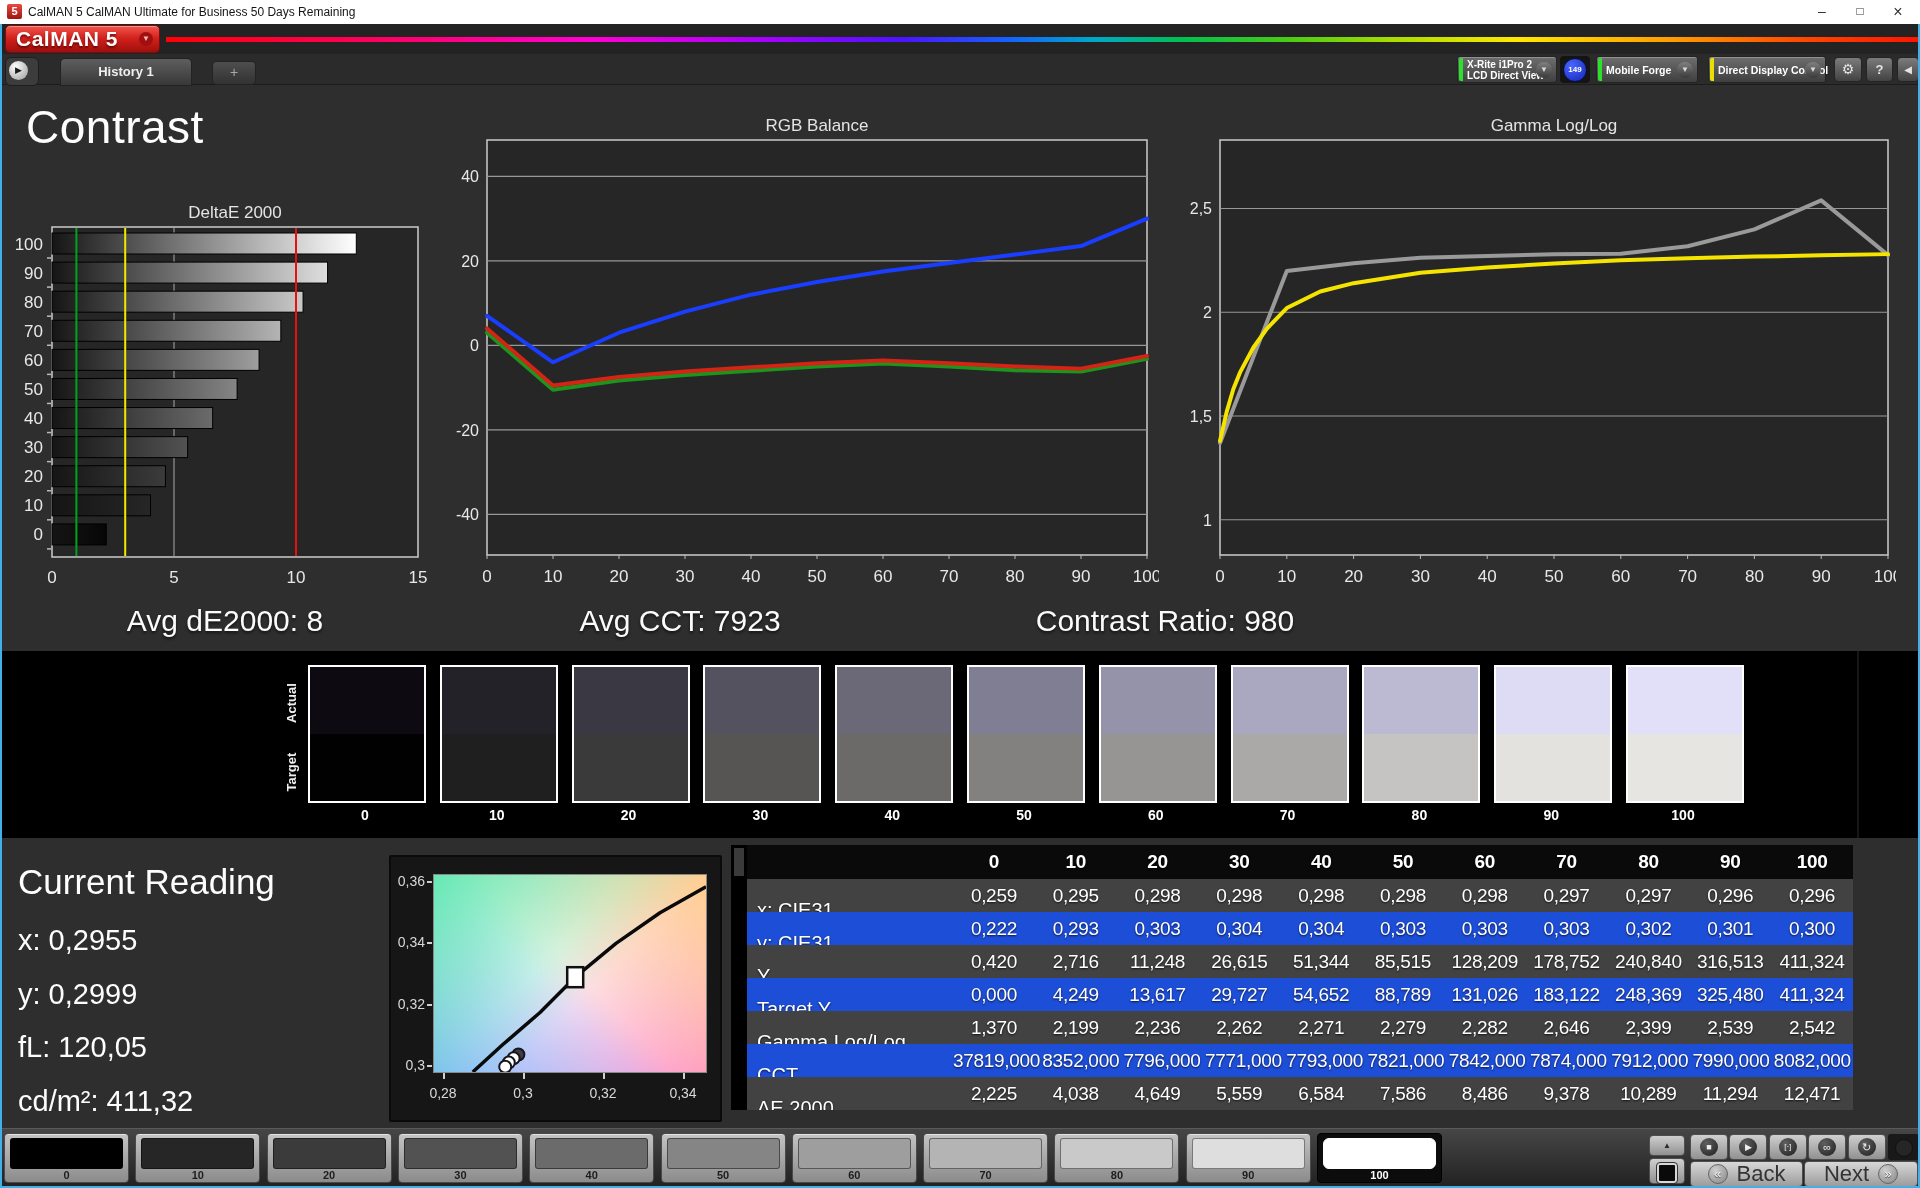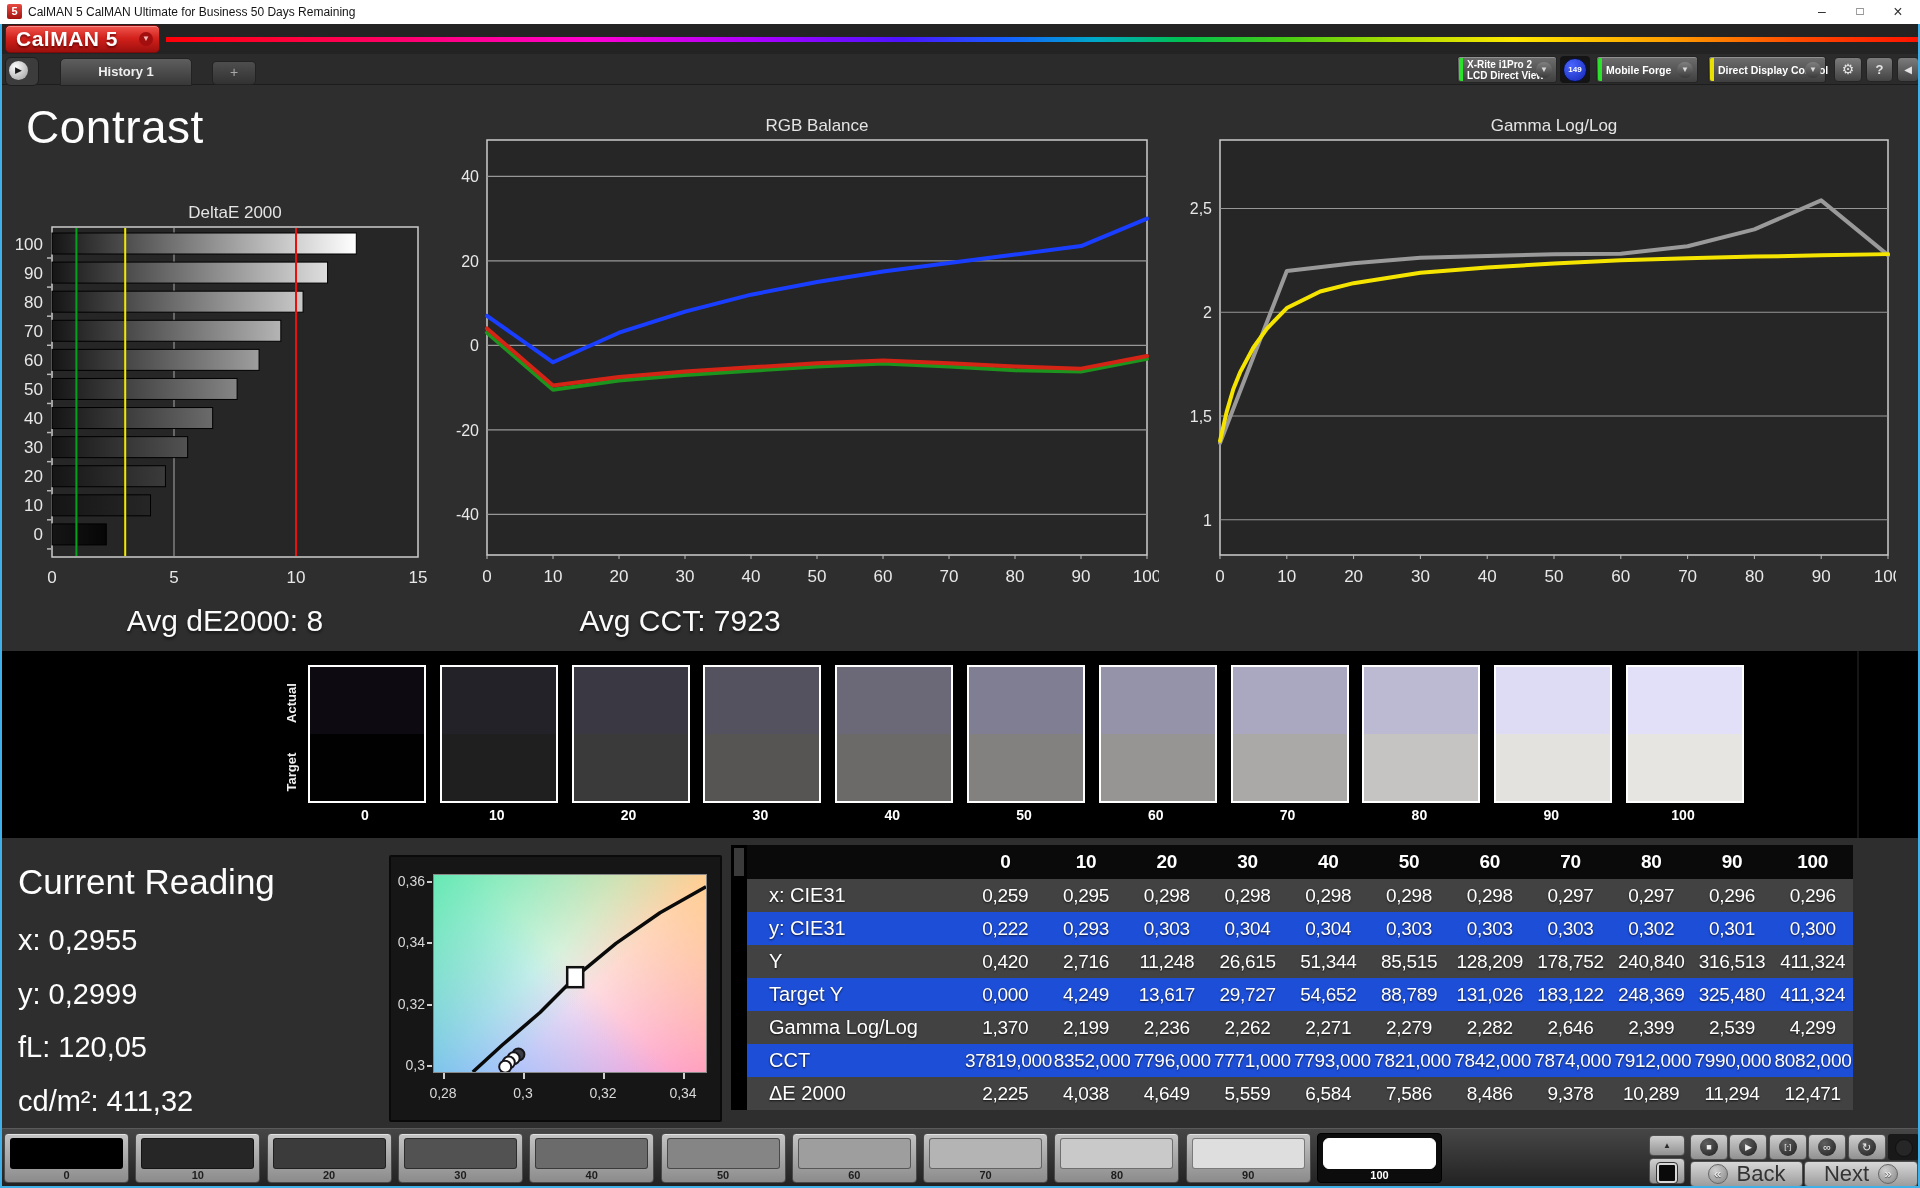--- a/index.html
+++ b/index.html
@@ -89,21 +89,21 @@
       #fdfdfd;}
   .cie-plot svg{position:absolute;left:0;top:0;}
   .cie-lab{position:absolute;font-size:14px;color:#d8d8d8;}
   .cie-tick{position:absolute;background:#cfcfcf;}
 
   #data-table{position:absolute;left:731px;top:845px;width:1122px;font-size:20px;color:#fff;}
   .t-row{display:flex;height:33px;line-height:33px;white-space:nowrap;}
   .t-head{height:34px;line-height:34px;background:#0a0a0a;font-weight:bold;}
   .t-mark{width:16px;background:#000;flex:none;}
   .t-head .t-mark{background:#3a3a3a;border:3px solid #000;box-sizing:border-box;}
-  .t-label{width:196px;padding-left:22px;flex:none;text-shadow:0 1px 2px rgba(0,0,0,.75);overflow:hidden;}
+  .t-label{width:196px;padding-left:10px;flex:none;text-shadow:0 1px 2px rgba(0,0,0,.75);overflow:hidden;margin-top:15px;}
   .t-cell{flex:1;text-align:center;text-shadow:0 1px 2px rgba(0,0,0,.75);font-size:19px;letter-spacing:-.3px;}
   .t-dark{background:#424242;} .t-light{background:#1d4ed8;}
 
   
   .bottom-bar{position:absolute;left:0;top:1128px;width:1920px;height:58px;
     background:linear-gradient(#464646,#222);border-top:1px solid #5a5a5a;box-sizing:border-box;}
   .patch{position:absolute;top:4px;width:125px;height:50px;border-radius:4px;
     background:linear-gradient(#c4c4c4,#8b8b8b);border:1px solid #4a4a4a;
     box-shadow:inset 0 1px 0 rgba(255,255,255,.5);box-sizing:border-box;}
   .p-sw{position:absolute;left:5px;right:5px;top:4px;height:29px;border-radius:3px;border:1px solid rgba(0,0,0,.45);}
@@ -344,20 +344,21 @@
       <line x1="641.2" y1="423" x2="641.2" y2="427" stroke="#bbb"></line>
     <text x="641.2" y="450" text-anchor="middle" font-size="17">90</text>
       <line x1="708" y1="423" x2="708" y2="427" stroke="#bbb"></line>
     <text x="708" y="450" text-anchor="middle" font-size="17">100</text>
       <polyline points="40,310.95 106.8,138.93250000000006 173.6,131.25499999999997 240.4,125.86000000000001 307.2,123.99250000000004 374,122.33250000000004 440.8,121.71000000000001 507.59999999999997,114.24000000000001 574.4,97.4325 641.2,68.3825 708,123.16250000000004" fill="none" stroke="#9a9a9a" stroke-width="4" stroke-linejoin="round" stroke-linecap="round"></polyline>
       <polyline points="40,308.87500000000006 46.68,279.825 53.36,257 60.04,240.40000000000003 73.4,215.5 86.76,196.82500000000002 106.8,176.07500000000002 140.2,159.475 173.6,151.17499999999998 240.4,140.80000000000004 307.2,135.61250000000004 374,131.46250000000003 440.8,128.35000000000002 507.59999999999997,126.27500000000006 574.4,124.61500000000005 641.2,123.37 708,122.12500000000006" fill="none" stroke="#f5e400" stroke-width="4" stroke-linejoin="round" stroke-linecap="round"></polyline>
     </svg>
 
   <div class="stat" style="left:30px;width:390px">Avg dE2000: 8</div>
   <div class="stat" style="left:480px;width:400px">Avg CCT: 7923</div>
+  <div class="stat" style="left:950px;width:430px">Contrast Ratio: 980</div>
 
   <div class="swatch-strip">
     <div class="rot-label" style="left:256px;top:45px">Actual</div>
     <div class="rot-label" style="left:256px;top:114px">Target</div>
     <div id="swatch-row">
         <div class="swatch" style="left: 308px;">
           <div class="sw-box">
         <div class="sw-top" style="background:#0d0a12"></div>
         <div class="sw-bot" style="background:#010101"></div>
           </div>
@@ -554,21 +555,21 @@
         <div class="t-cell">1,370</div>
         <div class="t-cell">2,199</div>
         <div class="t-cell">2,236</div>
         <div class="t-cell">2,262</div>
         <div class="t-cell">2,271</div>
         <div class="t-cell">2,279</div>
         <div class="t-cell">2,282</div>
         <div class="t-cell">2,646</div>
         <div class="t-cell">2,399</div>
         <div class="t-cell">2,539</div>
-        <div class="t-cell">4,299</div>
+        <div class="t-cell">2,542</div>
       </div>
       <div class="t-row t-light">
         <div class="t-mark"></div>
         <div class="t-label">CCT</div>
         <div class="t-cell">37819,000</div>
         <div class="t-cell">8352,000</div>
         <div class="t-cell">7796,000</div>
         <div class="t-cell">7771,000</div>
         <div class="t-cell">7793,000</div>
         <div class="t-cell">7821,000</div>

